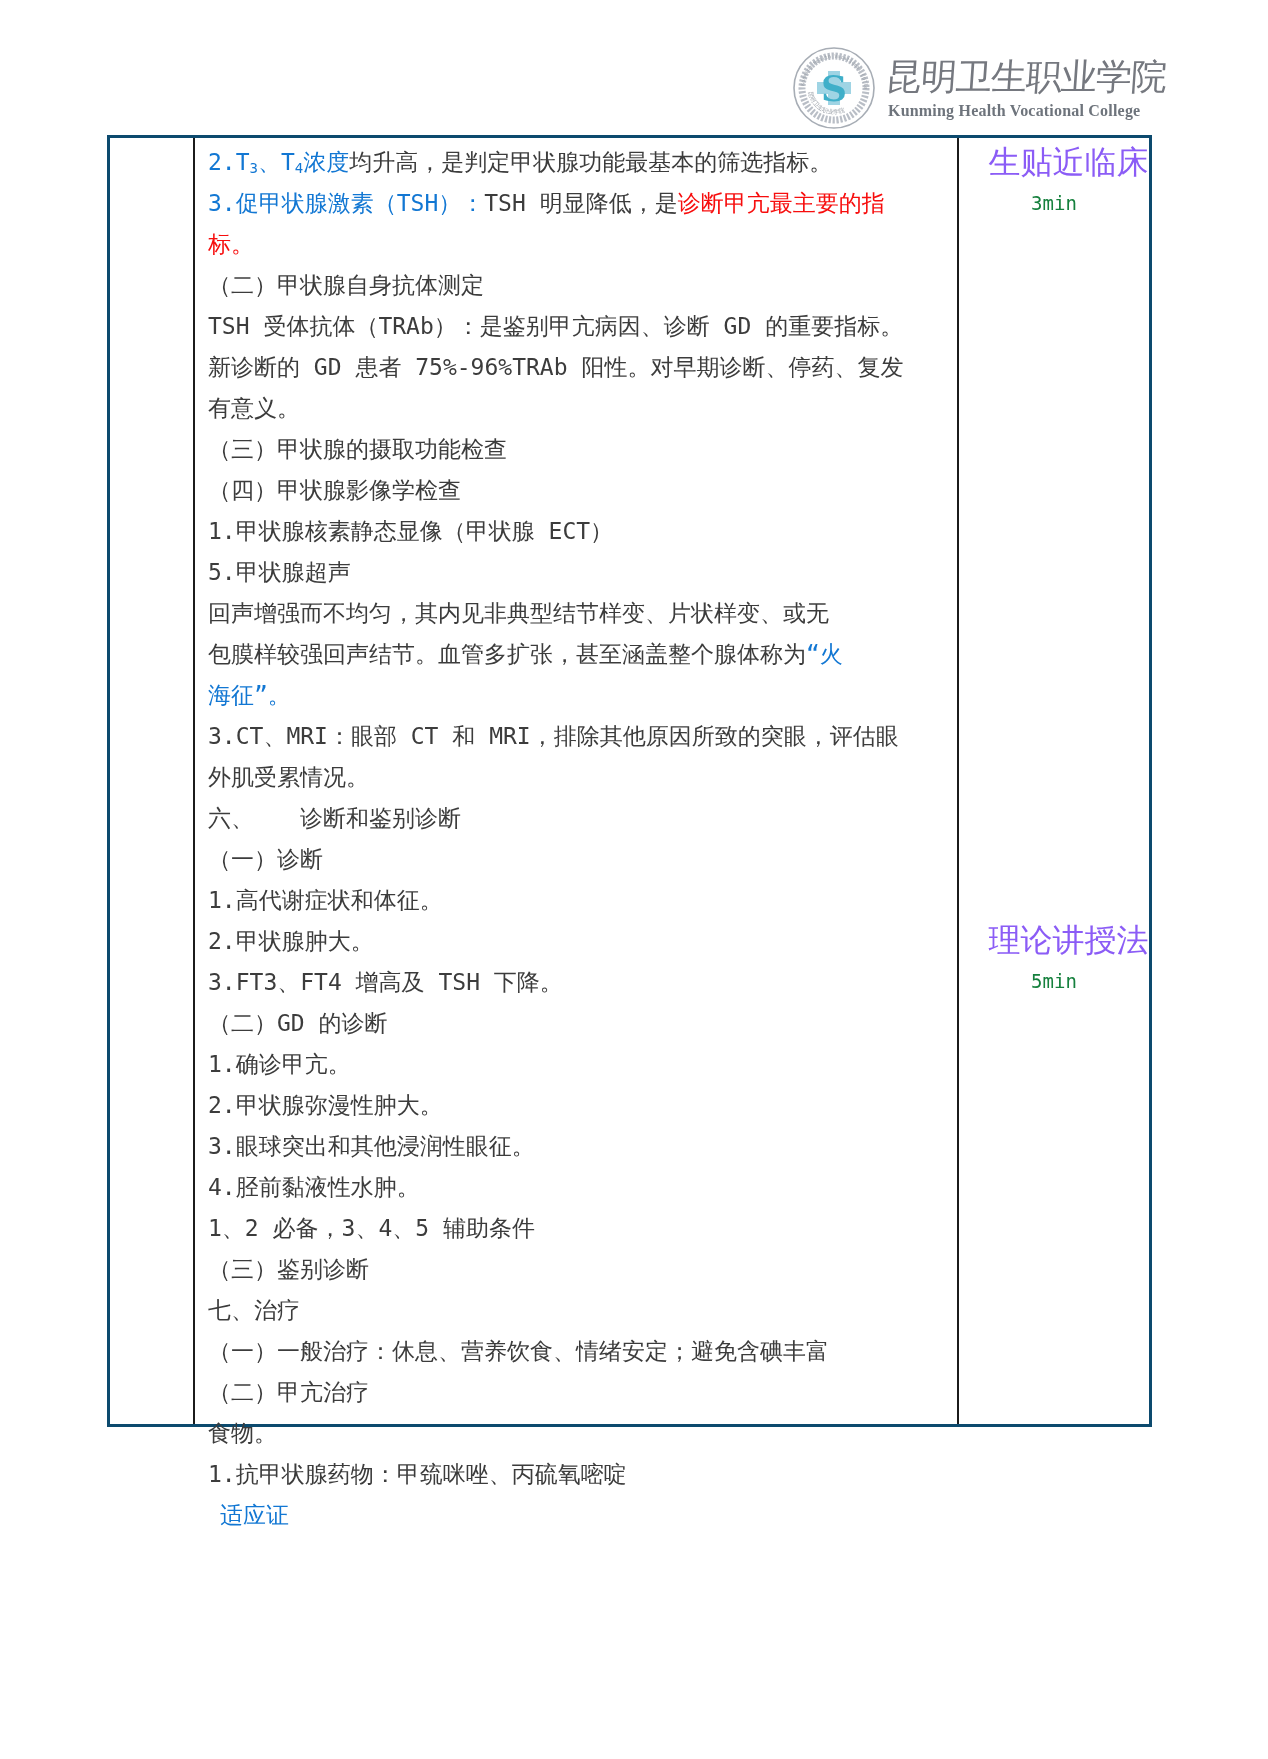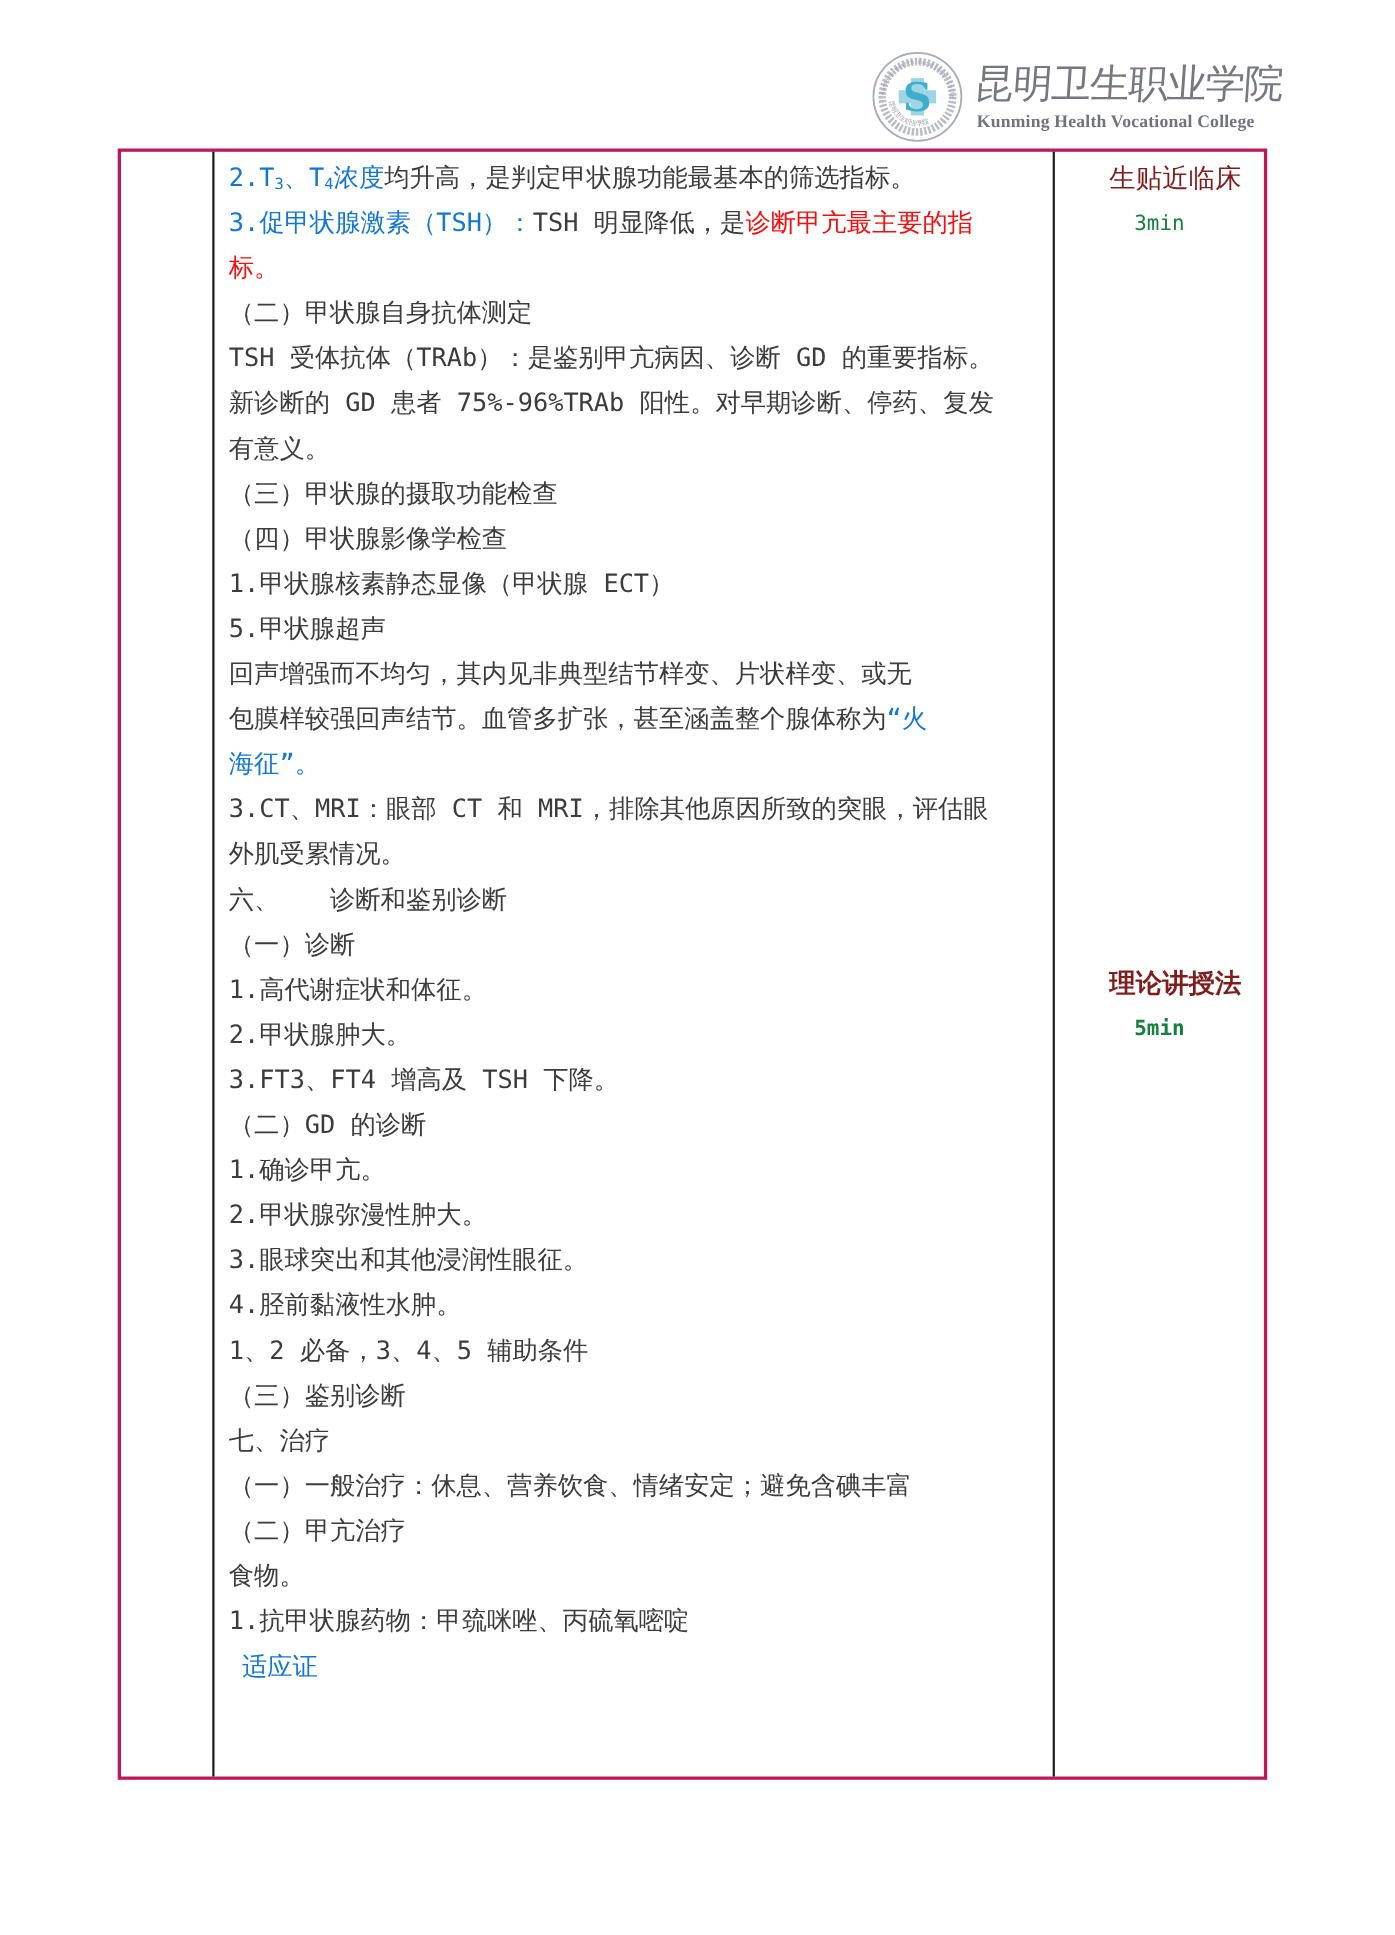--- a/index.html
+++ b/index.html
@@ -20,46 +20,46 @@
     transform:skewX(-4deg);
   }
   .college-en{
     position:absolute;left:888px;top:102px;width:260px;
     font-family:"Liberation Serif","DejaVu Serif",serif;
     font-weight:bold;font-size:16px;color:#6e747c;
     letter-spacing:0.2px;white-space:nowrap;
   }
   
   .doc-table{
-    position:absolute;left:107px;top:135px;width:1045px;height:1483px;
-    border:3px solid #be185d;box-sizing:border-box;
+    position:absolute;left:107px;top:135px;width:1045px;height:1292px;
+    border:3px solid #0c4a6e;box-sizing:border-box;
     display:flex;
   }
   .col-empty{width:85px;border-right:2px solid #1b1b1b;box-sizing:border-box;}
   .col-main{flex:1;box-sizing:border-box;padding:4px 10px 0 13px;}
   .col-right{width:192px;border-left:2px solid #1b1b1b;box-sizing:border-box;position:relative;}
   
   .tline{
     height:41px;line-height:41px;font-size:23px;
     color:var(--body-text,#3c3c3c);white-space:nowrap;
   }
   .tline .seg-blue{color:var(--accent-blue,#1277d3);}
   .tline .seg-red{color:var(--accent-red,#f70d0d);}
   .tline .seg-sub{font-size:14px;vertical-align:-3px;}
   .tline.indent{padding-left:12px;font-family:Liberation Serif, serif;}
   
   .method-block{position:absolute;left:0;width:100%;text-align:center;}
   .method-block .m-line{
-    height:41px;line-height:41px;font-size:24px;color:#7f1d1d;white-space:nowrap;margin-left:29px;
+    height:41px;line-height:41px;font-size:32px;color:#8b5cf6;white-space:nowrap;margin-left:29px;
   }
   .method-block .m-time{
     height:41px;line-height:41px;font-size:19px;color:#15803d;white-space:nowrap;
   }
   .block-1{top:4px;}
-  .block-2{top:736px;font-weight:bold;}
+  .block-2{top:782px;}
 </style>
 </head>
 <body>
 
 <div class="page">
 
   <svg class="logo-seal" viewBox="0 0 84 84">
     <defs>
       <path id="arcTop" d="M 12,42 A 30,30 0 0 1 72,42" fill="none"></path>
       <path id="arcBottom" d="M 16,42 A 26,26 0 0 0 68,42" fill="none"></path>

